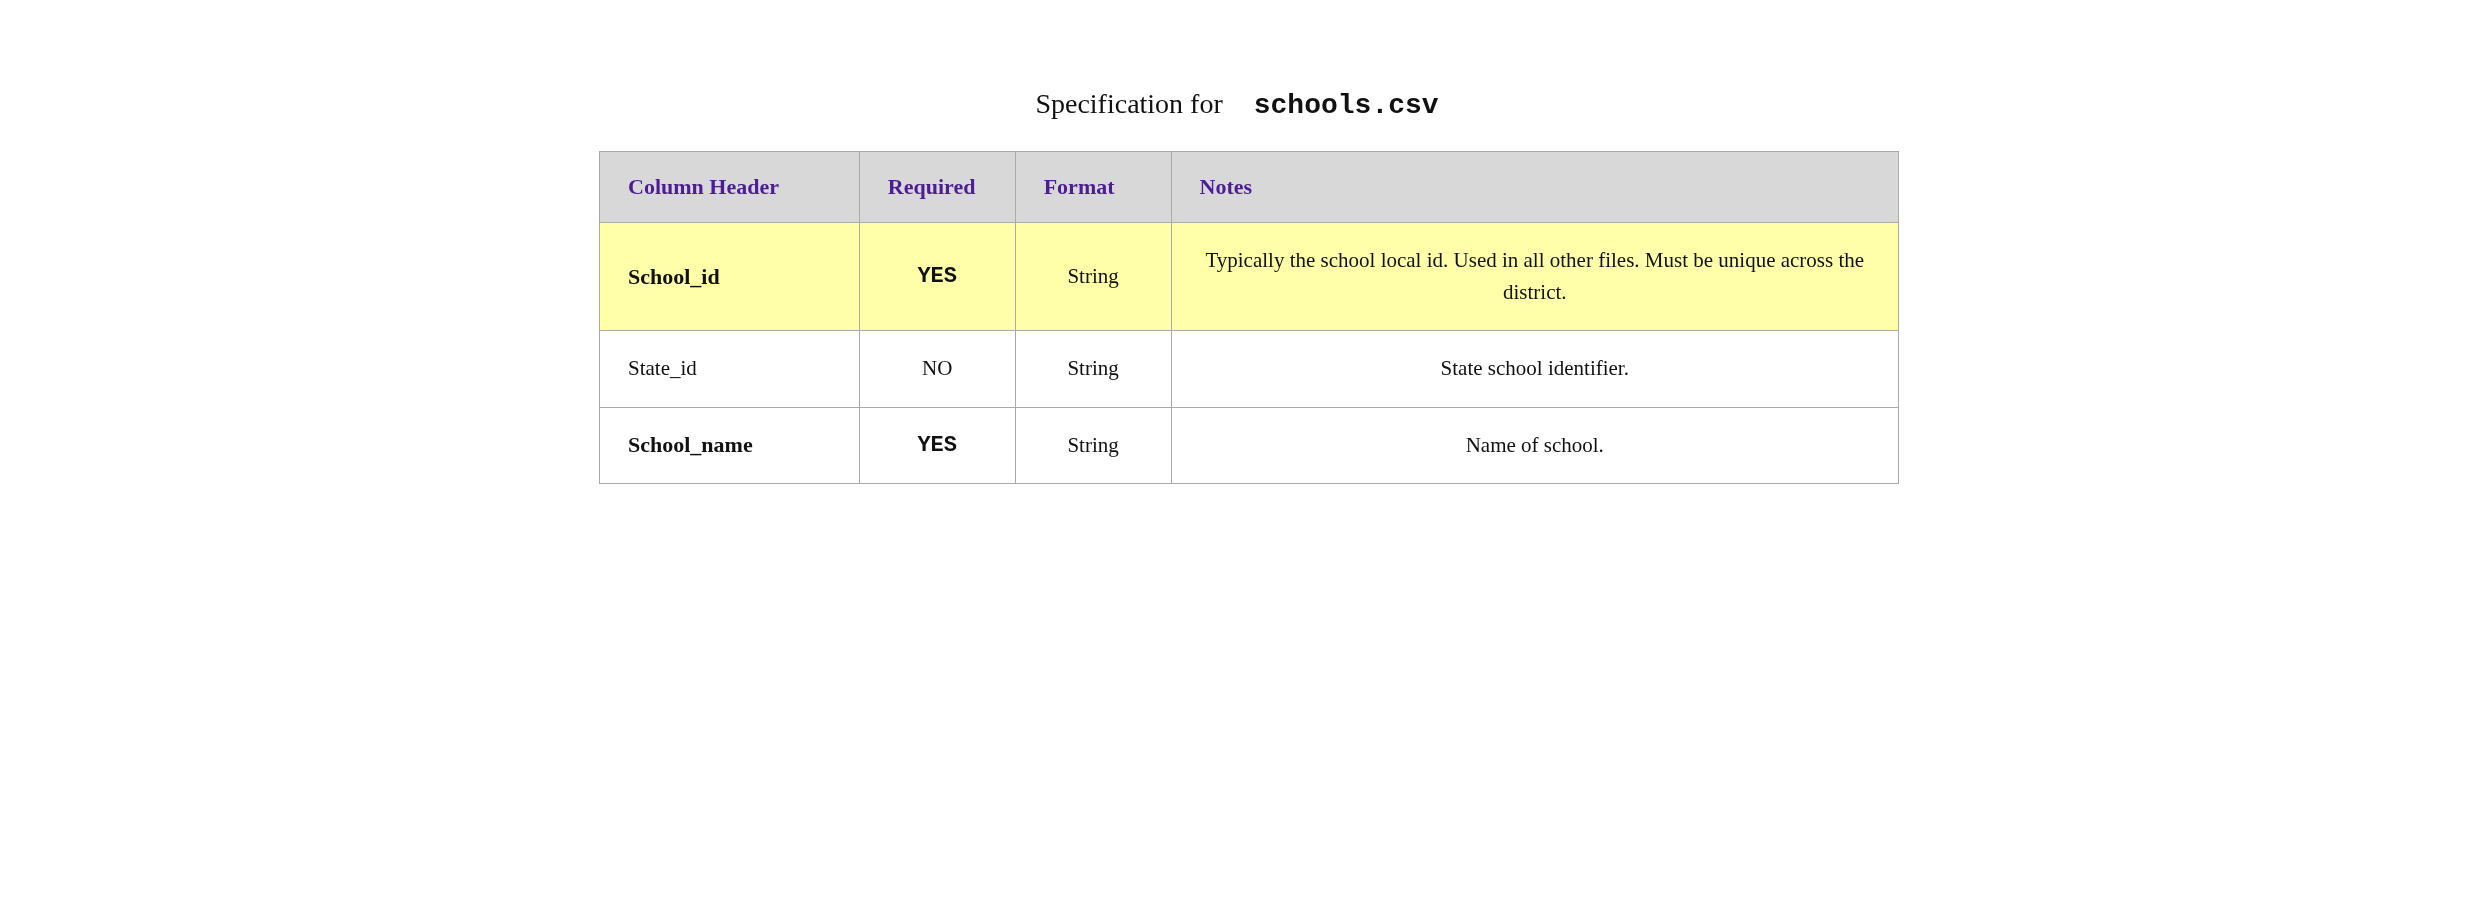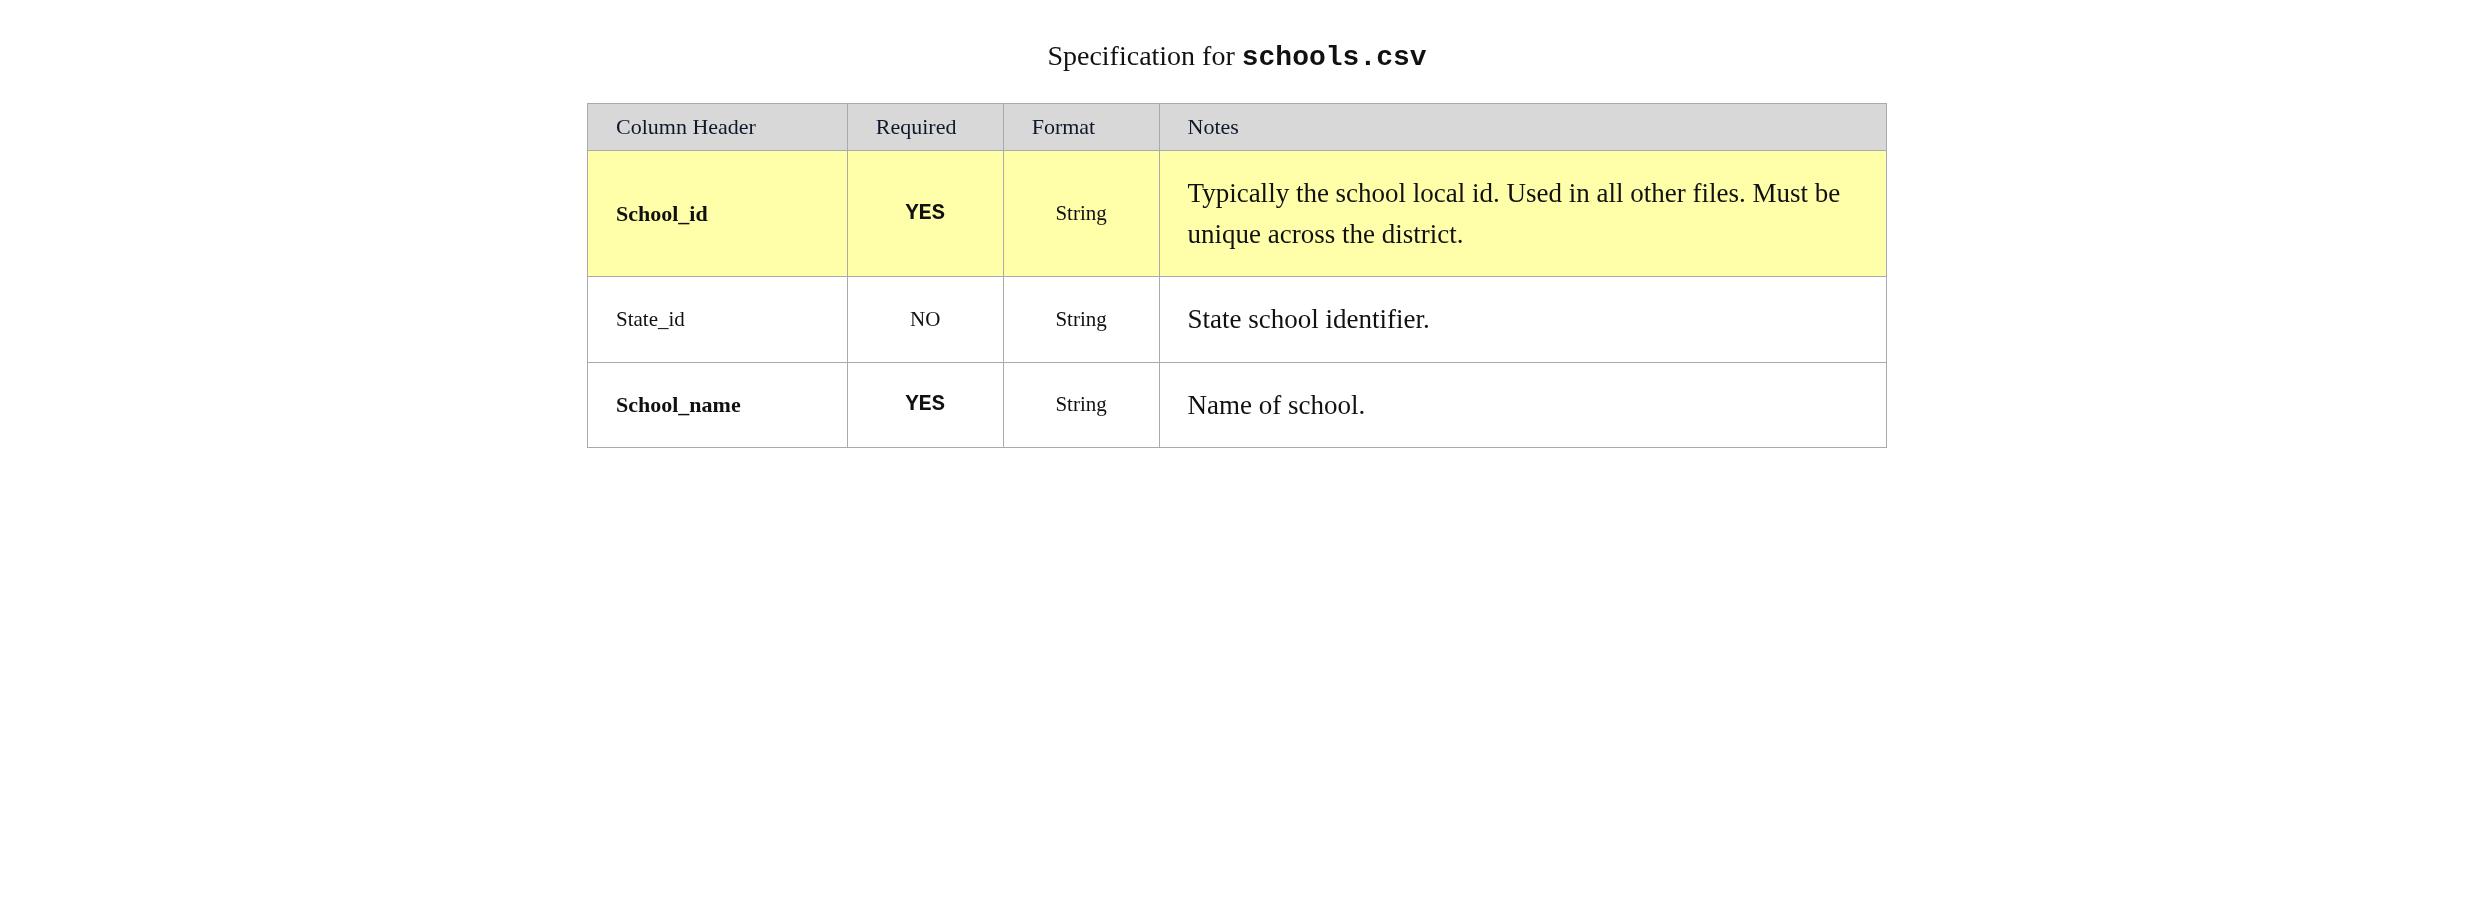--- a/index.html
+++ b/index.html
@@ -1,17 +1,17 @@
 <!DOCTYPE html>
 <html><head>
   <meta charset="utf-8">
   <style>
     * {
       box-sizing: border-box;
-      margin: 0;
+      margin: 12px;
       padding: 0;
     }
 
     body {
       background: #ffffff;
       font-family: 'Georgia', 'Times New Roman', serif;
       display: flex;
       justify-content: center;
       align-items: flex-start;
       padding: 40px 60px;
@@ -41,25 +41,25 @@
       width: 100%;
       border-collapse: collapse;
       border: 1.5px solid #aaa;
     }
 
     thead tr {
       background-color: #d8d8d8;
     }
 
     thead th {
-      padding: 10px 28px;
+      padding: 22px 28px;
       text-align: left;
       font-size: 22px;
-      font-weight: normal;
-      color: #0f172a;
+      font-weight: bold;
+      color: #4c1d95;
       border: 1.5px solid #aaa;
       font-family: 'Georgia', serif;
     }
 
     tbody tr {
       border: 1.5px solid #aaa;
     }
 
     tbody tr.highlighted {
       background-color: #ffffaa;
@@ -84,22 +84,23 @@
       font-size: 22px;
     }
 
     tbody td.required-yes {
       font-weight: bold;
       font-family: 'Courier New', monospace;
       font-size: 22px;
     }
 
     tbody td.notes-cell {
-      font-size: 27px;
+      font-size: 21px;
       line-height: 1.5;
+      text-align: center;
     }
 
     .col-header { width: 20%; }
     .col-required { width: 12%; }
     .col-format { width: 12%; }
     .col-notes { width: 56%; }
   </style>
 </head>
 <body>
 

